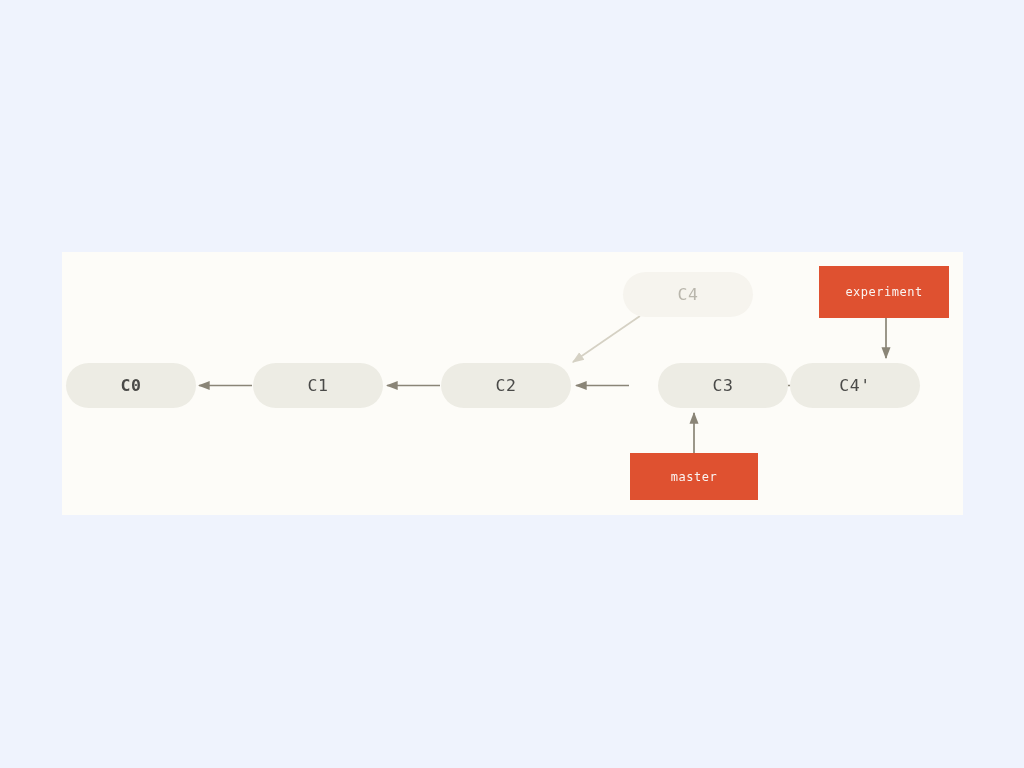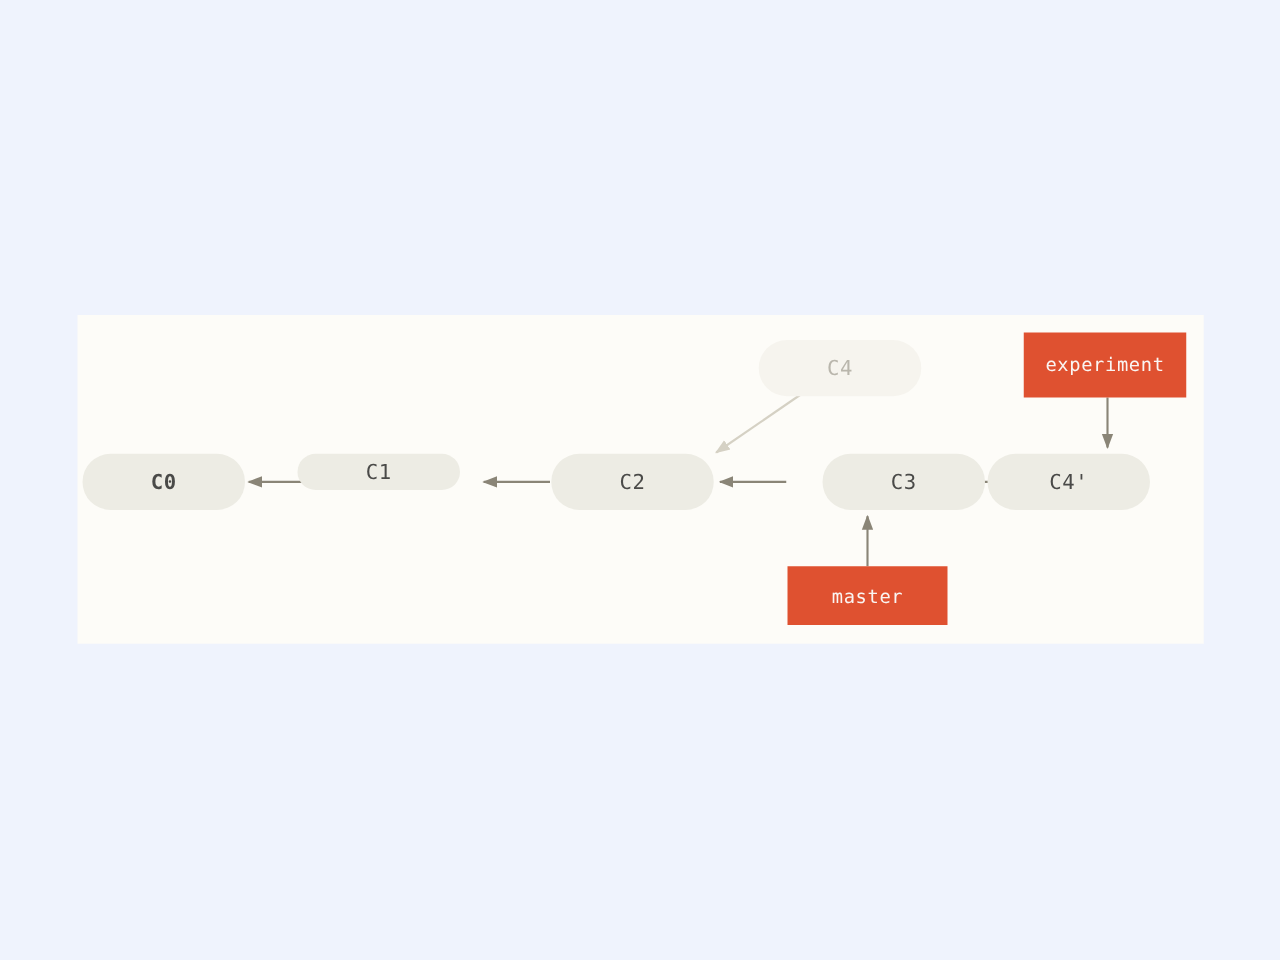--- a/index.html
+++ b/index.html
@@ -41,21 +41,21 @@
   }
 
   .ref-label {
     position: absolute;
     box-sizing: border-box;
     background: #df5130;
     display: flex;
     align-items: center;
     justify-content: center;
     color: #faf5f2;
-    font-size: 15px;
+    font-size: 12px;
     letter-spacing: 0.5px;
   }
 
   #edge-layer {
     position: absolute;
     left: 0;
     top: 0;
     width: 901px;
     height: 263px;
     pointer-events: none;
@@ -88,37 +88,37 @@
 
     <line x1="824" y1="66" x2="824" y2="106" stroke="#8a8577" stroke-width="1.7" marker-end="url(#ah)"></line>
 
     <line x1="632" y1="201" x2="632" y2="161" stroke="#8a8577" stroke-width="1.7" marker-end="url(#ah)"></line>
   </svg>
 
   <div class="commit-node" style="left:4px; top:111px; width:130px; height:45px;font-weight:bold;">
     <span>C0</span>
   </div>
 
-  <div class="commit-node" style="left:176px; top:111px; width:130px; height:29px;">
+  <div class="commit-node" style="left:191px; top:111px; width:130px; height:45px;">
     <span>C1</span>
   </div>
 
   <div class="commit-node" style="left:379px; top:111px; width:130px; height:45px;">
     <span>C2</span>
   </div>
 
   <div class="commit-node" style="left:596px; top:111px; width:130px; height:45px;">
     <span>C3</span>
   </div>
 
   <div class="commit-node" style="left:728px; top:111px; width:130px; height:45px;">
     <span>C4'</span>
   </div>
 
-  <div class="commit-node faded" style="left:545px; top:20px; width:130px; height:45px;">
+  <div class="commit-node faded" style="left:561px; top:20px; width:130px; height:45px;">
     <span>C4</span>
   </div>
 
   <div class="ref-label" style="left:757px; top:14px; width:130px; height:52px;">
     <span>experiment</span>
   </div>
 
   <div class="ref-label" style="left:568px; top:201px; width:128px; height:47px;">
     <span>master</span>
   </div>

